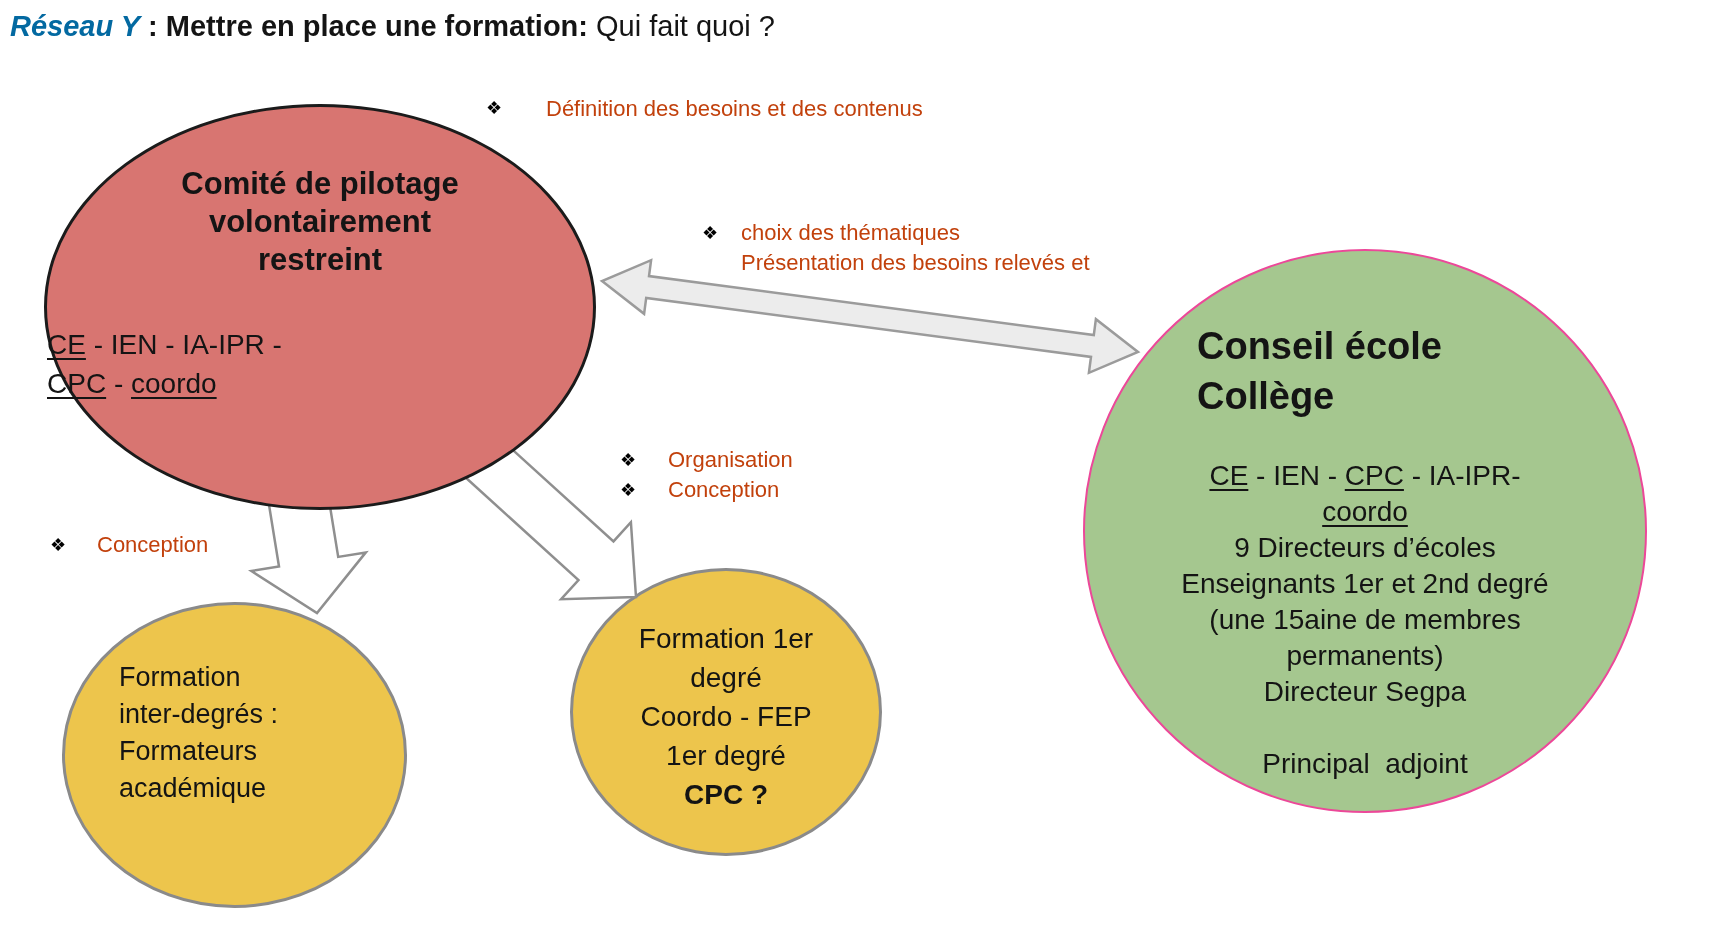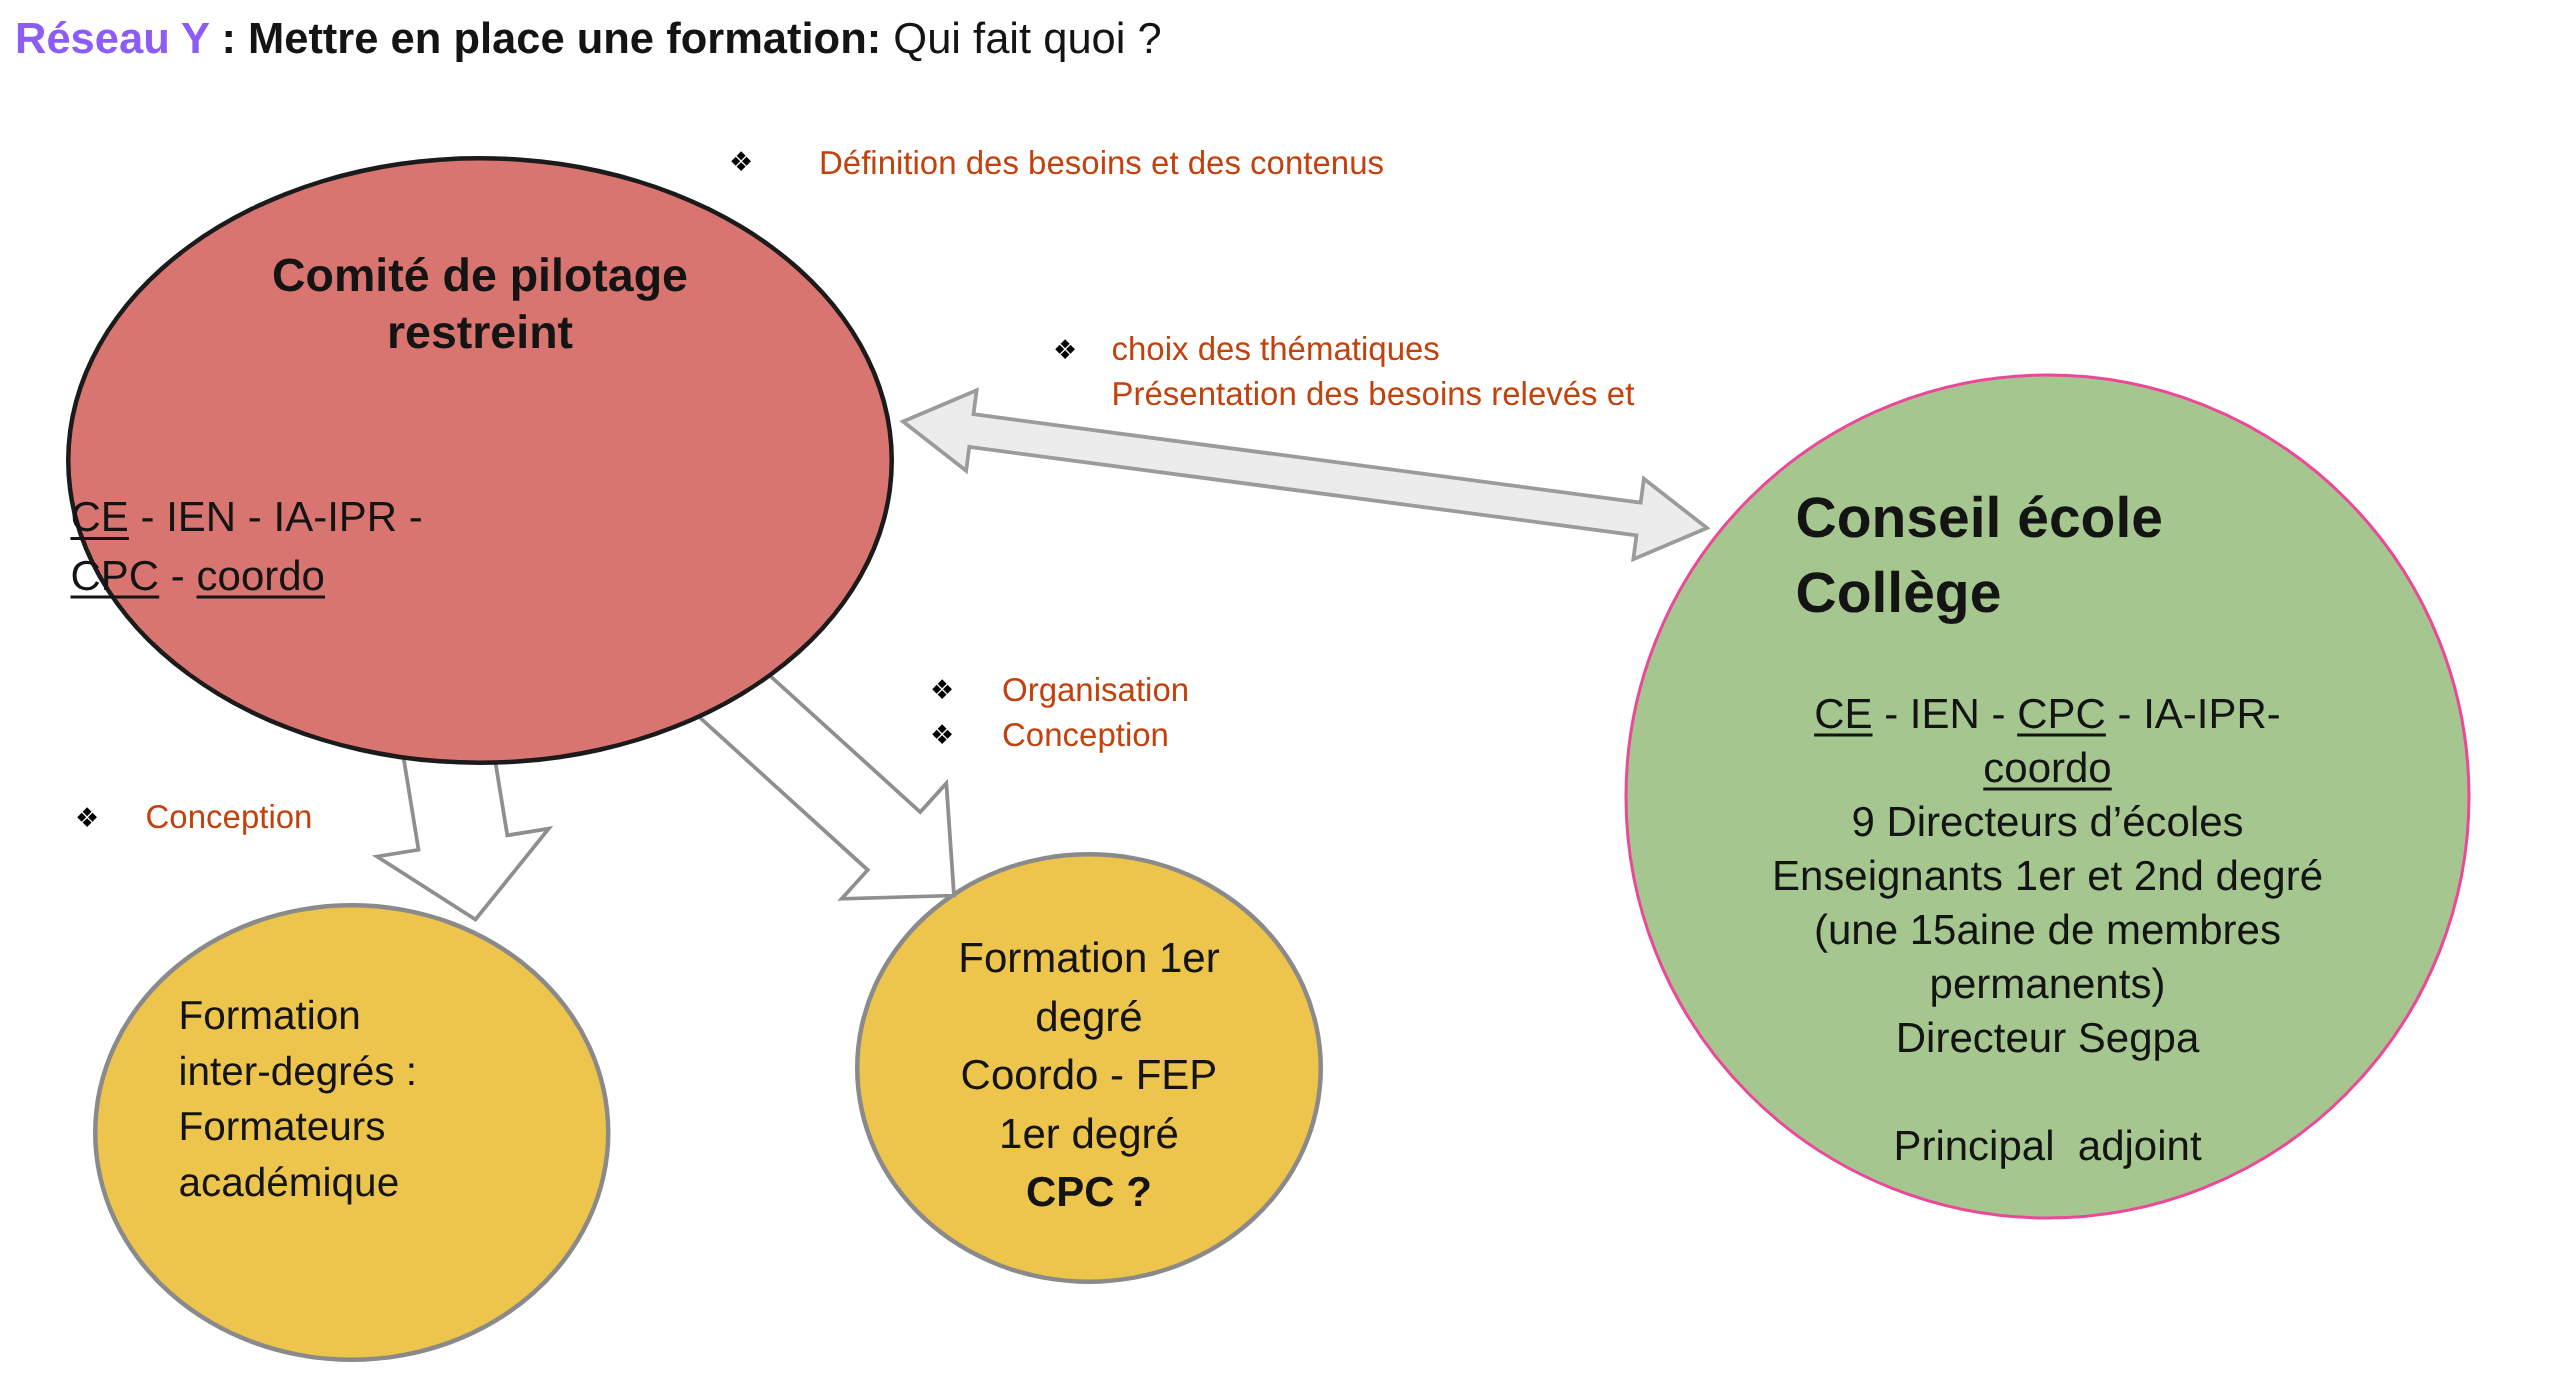--- a/index.html
+++ b/index.html
@@ -27,21 +27,21 @@
   .annotation{position:absolute;z-index:6;}
   .bullet-glyph{font-size:18px;line-height:22px;color:#000;}
   .bullet-text{font-size:22px;line-height:30px;color:#c2410c;}
 </style>
 </head>
 <body>
 
 <div class="stage">
 
   <div class="page-title">
-      <div><span style="font-weight: bold; color: #8b5cf6;">Réseau Y</span><span style="font-weight: bold;"> : Mettre en place une formation:</span><span> Qui fait quoi ?</span></div>
+      <div><span style="font-weight: bold; color: #0369a1; font-style: italic;">Réseau Y</span><span style="font-weight: bold;"> : Mettre en place une formation:</span><span> Qui fait quoi ?</span></div>
     </div>
 
   <div class="ellipse ellipse-yellow-left" style="background: rgb(237, 197, 76);">
     <div class="etext yellow-left-text">
         <div><span>Formation</span></div>
         <div><span>inter-degrés :</span></div>
         <div><span>Formateurs</span></div>
         <div><span>académique</span></div>
       </div>
   </div>
@@ -58,20 +58,21 @@
 
   <svg class="arrow-layer" viewBox="0 0 1714 928" xmlns="http://www.w3.org/2000/svg">
     <polygon points="266.4,488.8 279,566.5 251.4,571 317,613 365.8,552.4 338.2,556.9 325.6,479.2" fill="#ffffff" stroke="#8f8f8f" stroke-width="2.5"></polygon>
     <polygon points="434.5,449.3 578.5,580 561.1,599.2 636,597 630.9,522.2 613.5,541.4 469.5,410.7" fill="#ffffff" stroke="#8f8f8f" stroke-width="2.5"></polygon>
     <polygon points="602,281 644.1,313.8 646.2,297.9 1091,356.9 1088.9,372.8 1138,352 1095.9,319.2 1093.8,335.1 649,276.1 651.1,260.2" fill="#ececec" stroke="#9b9b9b" stroke-width="2.5"></polygon>
   </svg>
 
   <div class="ellipse ellipse-red" style="background: rgb(216, 117, 113);">
     <div class="etext red-title">
         <div><span>Comité de pilotage</span></div>
+        <div><span>volontairement</span></div>
         <div><span>restreint</span></div>
       </div>
     <div class="etext red-members">
         <div><span style="text-decoration: underline; text-underline-offset: 4px;">CE</span><span> - IEN - IA-IPR -</span></div>
         <div><span style="text-decoration: underline; text-underline-offset: 4px;">CPC</span><span> - </span><span style="text-decoration: underline; text-underline-offset: 4px;">coordo</span></div>
       </div>
   </div>
 
   <div class="ellipse ellipse-green" style="background: rgb(165, 199, 143);">
     <div class="etext green-title">

